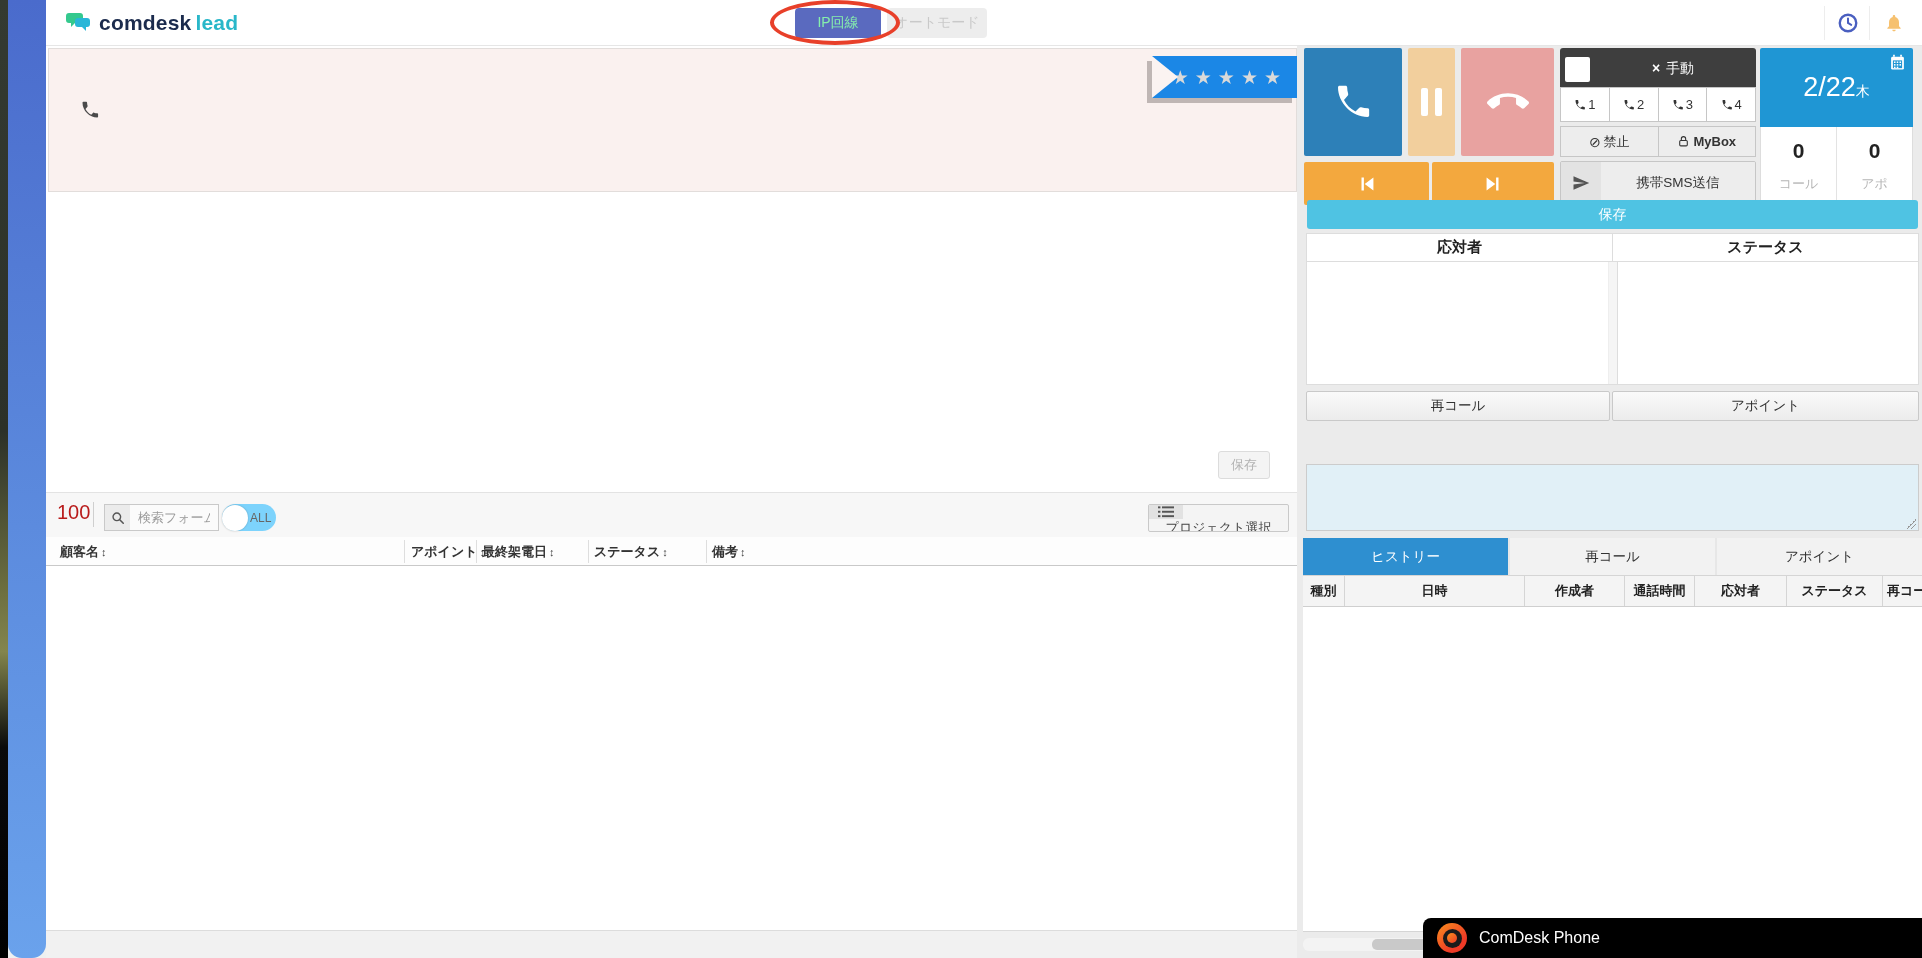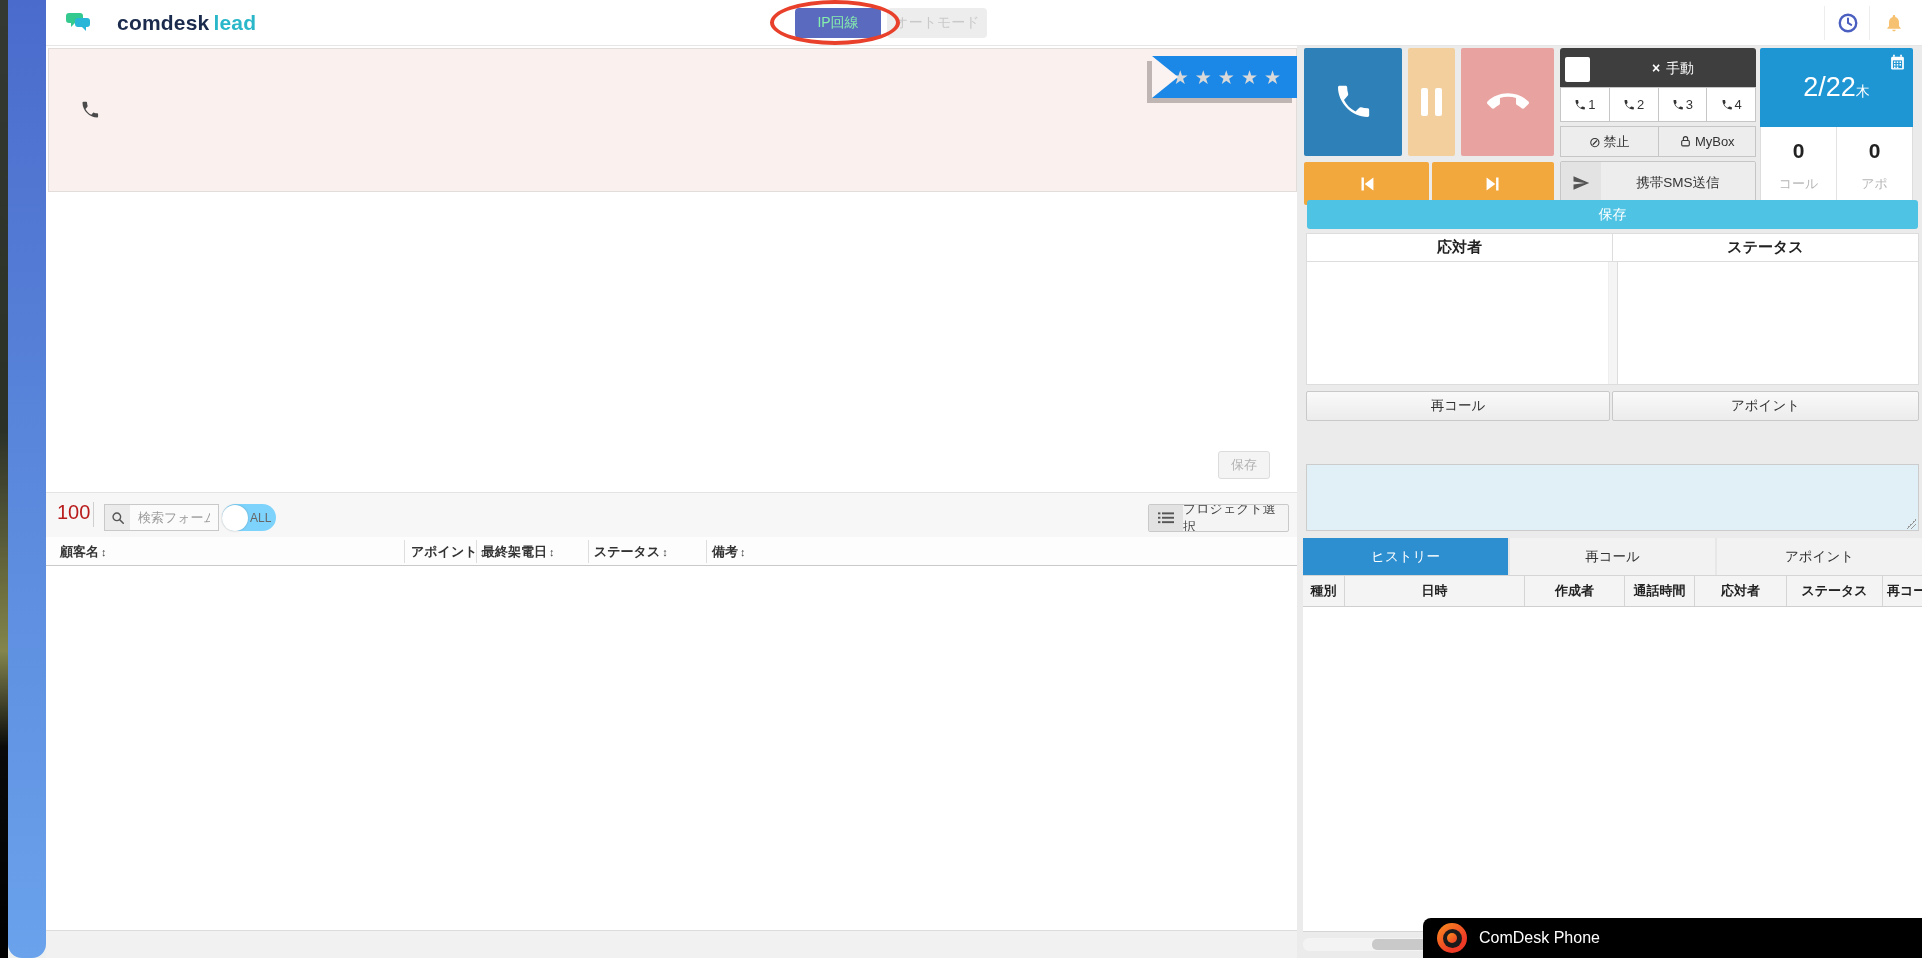--- a/index.html
+++ b/index.html
@@ -3,21 +3,21 @@
 <meta charset="utf-8">
 <style>
   * { margin:0; padding:0; box-sizing:border-box; }
   html,body { background:#dfe3e3; }
   body { font-family:"Liberation Sans","DejaVu Sans",sans-serif; }
   .screen { position:relative; width:1922px; height:958px; overflow:hidden; background:#eef0f0; }
   .abs { position:absolute; }
 
   
   .header { left:46px; top:0; width:1876px; height:46px; background:#ffffff; border-bottom:1px solid #e6e6e6; z-index:5; }
-  .logo { left:66px; top:8px; height:30px; display:flex; align-items:center; gap:25px; z-index:6; }
+  .logo { left:66px; top:8px; height:30px; display:flex; align-items:center; gap:7px; z-index:6; }
   .logo-text { font-size:21px; font-weight:bold; color:#1b2b4d; letter-spacing:.2px; }
   .logo-text .accent { color:#29b7c9; margin-left:4px; }
   .ip-btn { left:795px; top:8px; width:86px; height:30px; background:#5a6abf; border:none; border-radius:4px; color:#86efac; font-size:14px; z-index:6; }
   .auto-btn { left:887px; top:8px; width:100px; height:30px; background:#ededed; border:none; border-radius:4px; color:#c9c9c9; font-size:14px; z-index:6; }
   .annot-ellipse { left:770px; top:0px; width:130px; height:45px; border:4px solid #e8402a; border-radius:50%; z-index:50; pointer-events:none; }
   .hdr-sep { top:6px; width:1px; height:34px; background:#ededed; z-index:6; }
   .hdr-icon { top:11px; width:24px; height:24px; z-index:6; display:flex; align-items:center; justify-content:center; }
 
   
   .side-strip { left:0; top:0; width:8px; height:958px; background:linear-gradient(180deg,#343a31 0%,#2c3128 45%,#6e7040 62%,#83854d 68%,#0a0a0a 78%,#000 100%); }
@@ -35,21 +35,21 @@
 
   .toolbar { left:46px; top:492px; width:1251px; height:45px; background:#f7f7f7; border-top:1px solid #e3e3e3; }
   .count { left:57px; top:501px; font-size:20px; color:#b91c1c; }
   .tsep { left:93px; top:502px; width:1px; height:25px; background:#cfcfcf; }
   .search-btn { left:104px; top:504px; width:27px; height:27px; background:#ebebeb; border:1px solid #c9c9c9; display:flex; align-items:center; justify-content:center; }
   .search-input { left:130px; top:504px; width:89px; height:27px; border:1px solid #c9c9c9; border-left:none; background:#fbfbfb; font-size:13px; padding:0 8px; color:#444; font-family:inherit; }
   .search-input::placeholder { color:#9a9a9a; }
   .all-toggle { left:222px; top:504px; width:54px; height:27px; background:#7dd3fc; border-radius:14px; display:flex; align-items:center; }
   .all-knob { width:26px; height:26px; border-radius:50%; background:#ffffff; box-shadow:0 0 2px rgba(0,0,0,.25); margin-left:0px; }
   .all-label { font-size:12px; color:#666; margin-left:2px; }
-  .proj-btn { left:1148px; top:504px; width:141px; height:28px; display:flex; border:1px solid #c9c9c9; border-radius:2px; overflow:hidden; background:#f4f4f4; }
+  .proj-btn { left:1148px; top:504px; width:141px; height:28px; display:flex; border:1px solid #c9c9c9; border-radius:2px; overflow:hidden; background:#f4f4f4;flex-direction:column; }
   .proj-ic { width:34px; background:#e2e2e2; display:flex; align-items:center; justify-content:center; }
   .proj-label { flex:1; display:flex; align-items:center; justify-content:center; font-size:13px; color:#444; }
 
   .thead { left:46px; top:537px; width:1251px; height:29px; background:#fdfdfd; border-bottom:1px solid #c9c9c9; }
   .th { position:absolute; top:6px; font-size:13px; font-weight:bold; color:#333; white-space:nowrap; }
   .sort { font-size:11px; font-weight:bold; color:#444; margin-left:2px; }
   .colsep { position:absolute; top:3px; width:1px; height:23px; background:#dedede; }
   .tbody { left:46px; top:566px; width:1251px; height:364px; background:#ffffff; }
   .main-bottom { left:46px; top:930px; width:1251px; height:28px; background:#f1f1f1; border-top:1px solid #dcdcdc; }
 
@@ -65,21 +65,21 @@
 
   .manual-bar { left:1560px; top:48px; width:196px; height:42px; background:#3e3e3e; border-radius:3px; display:flex; align-items:center; }
   .manual-check { width:25px; height:25px; background:#fff; border-radius:2px; margin-left:5px; }
   .manual-label { flex:1; text-align:center; color:#fff; font-size:14px; }
   .manual-x { font-weight:bold; margin-right:6px; }
   .line-row { left:1560px; top:87px; width:196px; height:35px; display:flex; }
   .line-btn { flex:1; background:#fff; border:1px solid #c6c6c6; border-left:none; font-size:13px; color:#333; display:flex; align-items:center; justify-content:center; gap:2px; }
   .line-btn:first-child { border-left:1px solid #c6c6c6; }
   .ban-row { left:1560px; top:126px; width:196px; height:31px; display:flex; }
   .gbtn { flex:1; background:#ededed; border:1px solid #c6c6c6; font-size:13px; color:#333; display:flex; align-items:center; justify-content:center; gap:3px; }
-  .gbtn + .gbtn { border-left:none; }
+  .gbtn + .gbtn { border-left:none;font-weight:bold; }
   .ban-glyph { font-size:14px; color:#333; }
   .sms-row { left:1560px; top:161px; width:196px; height:44px; display:flex; border:1px solid #c6c6c6; border-radius:2px; overflow:hidden; }
   .sms-ic { width:40px; background:#e3e3e3; display:flex; align-items:center; justify-content:center; }
   .sms-label { flex:1; background:#ededed; display:flex; align-items:center; justify-content:center; font-size:13.5px; color:#333; }
 
   .date-blue { left:1760px; top:48px; width:153px; height:79px; background:#1f96d4; border-radius:2px 2px 0 0; }
   .date-text { width:100%; text-align:center; margin-top:24px; color:#fff; font-size:27px; }
   .date-wd { font-size:14px; }
   .cal-ic { position:absolute; right:7px; top:6px; }
   .counts { left:1760px; top:127px; width:153px; height:78px; background:#fff; border:1px solid #ddd; border-top:none; display:flex; }

